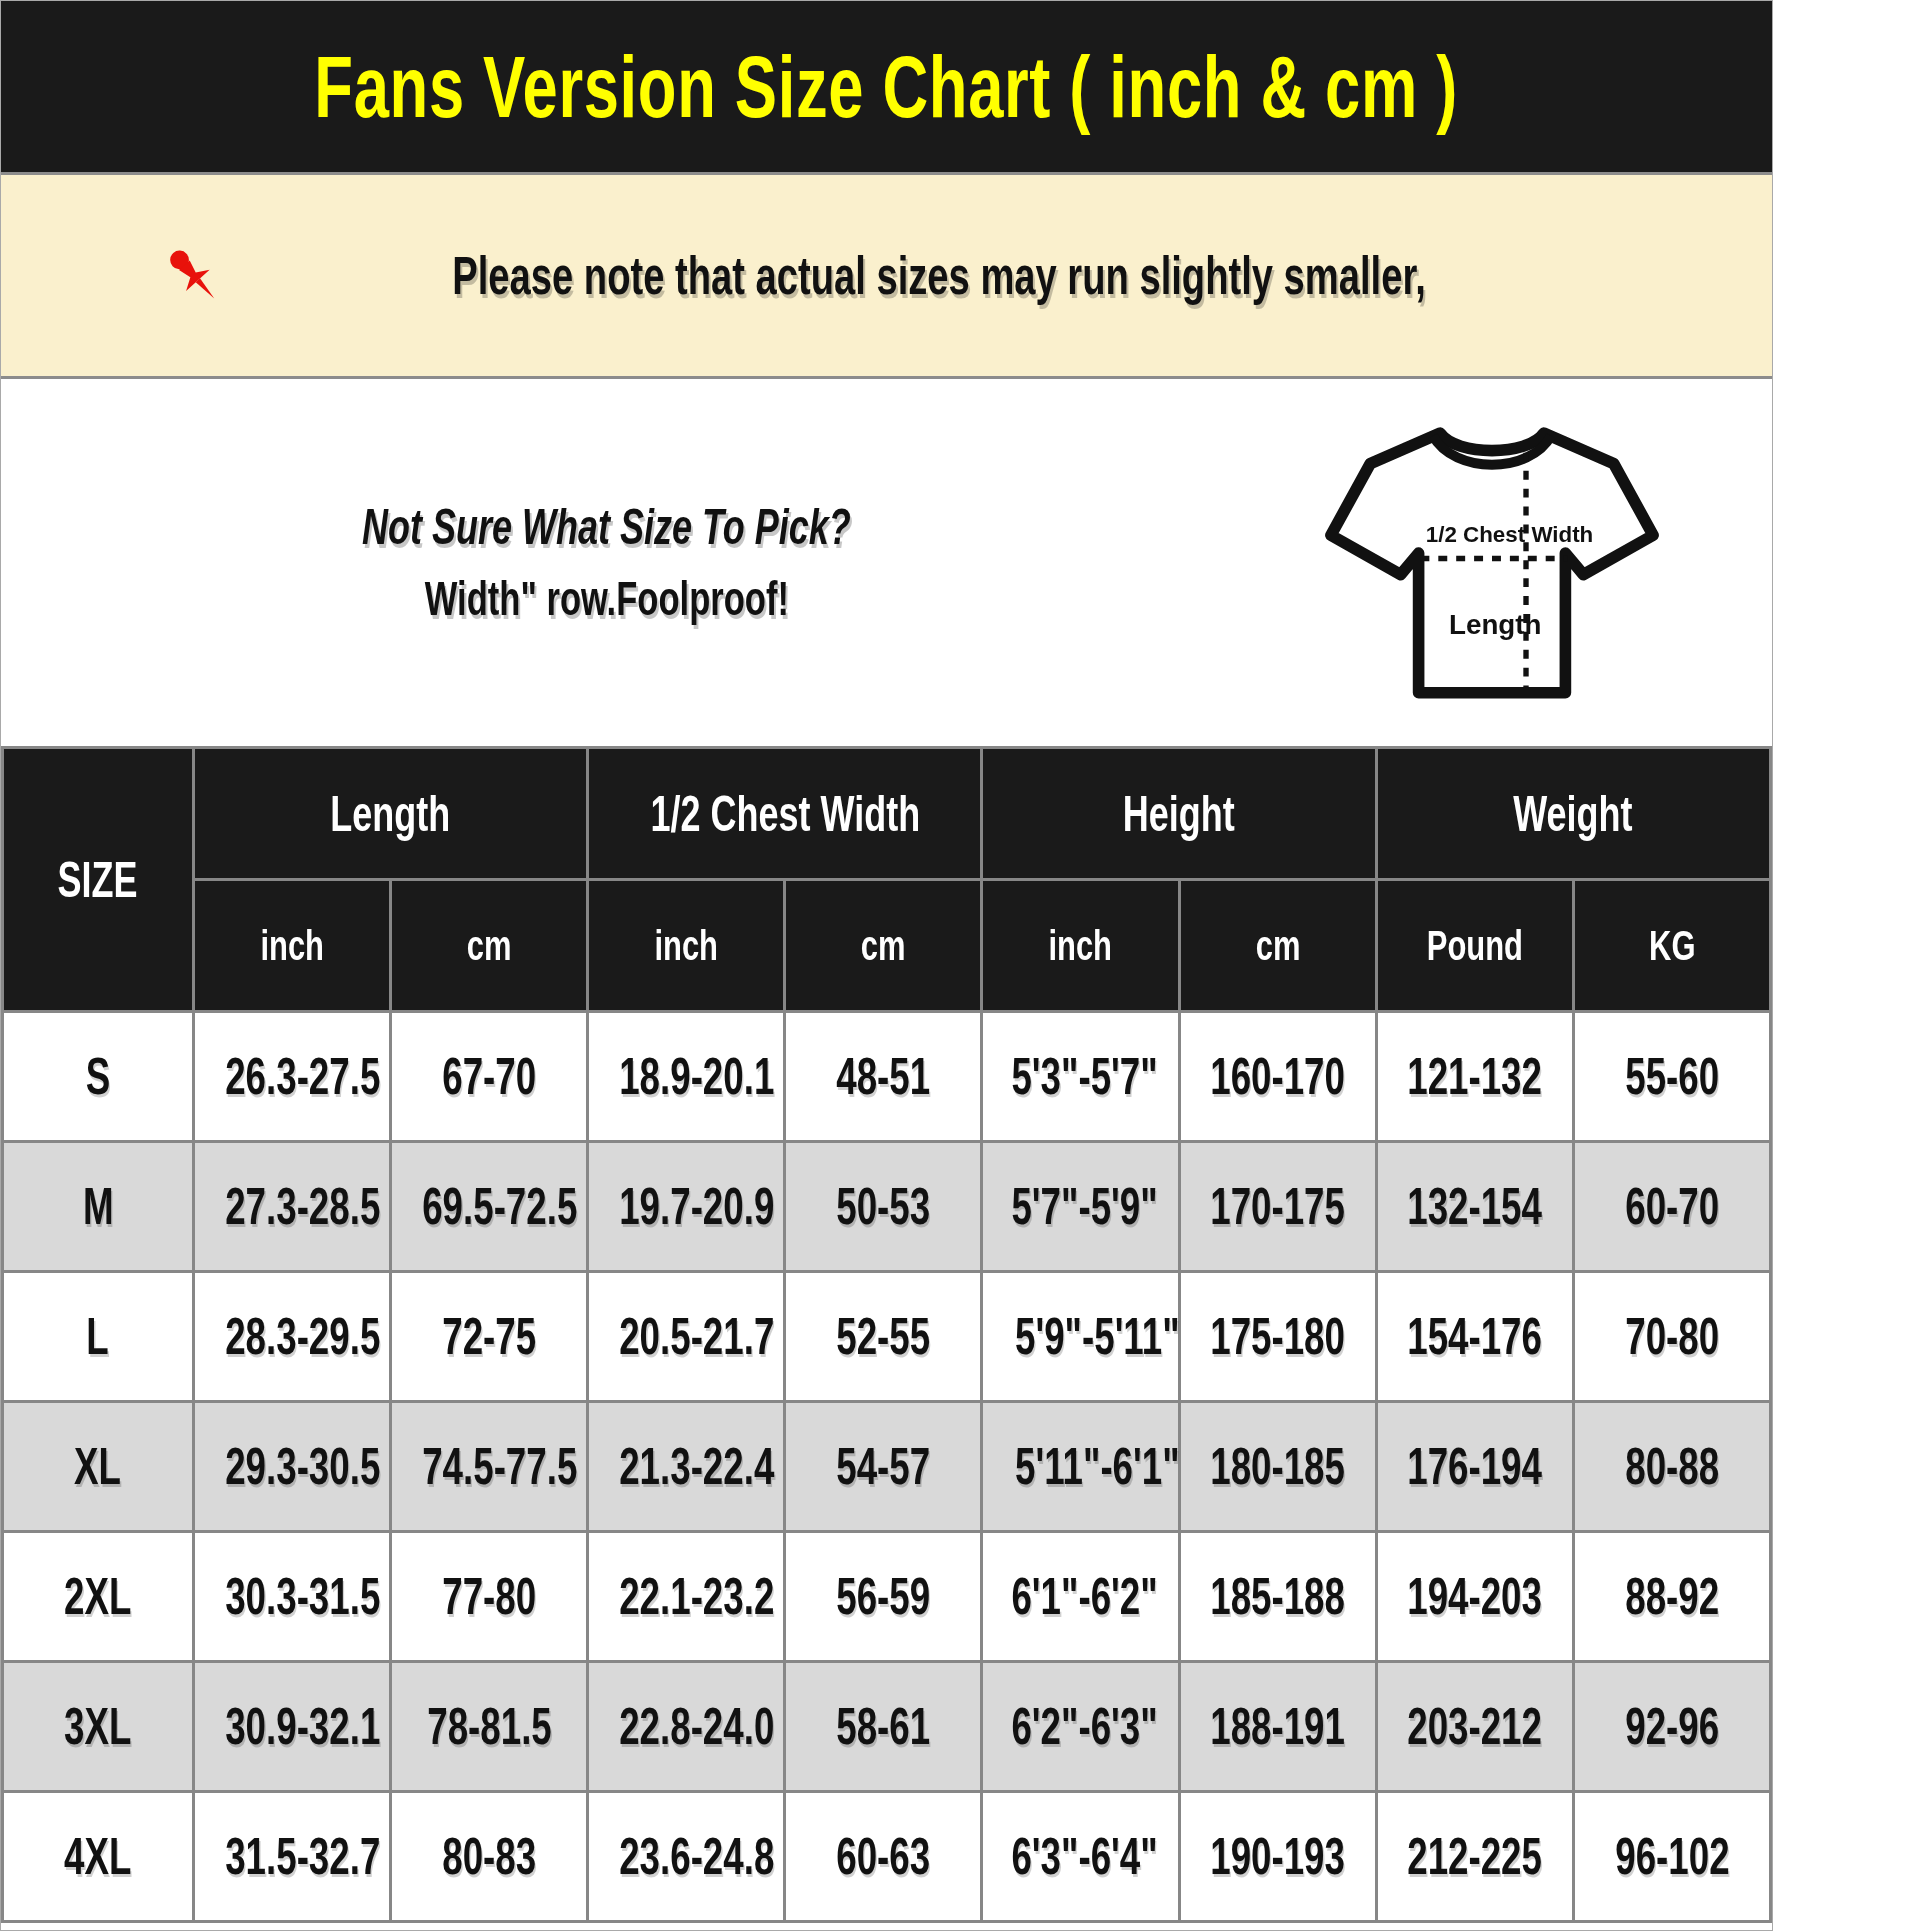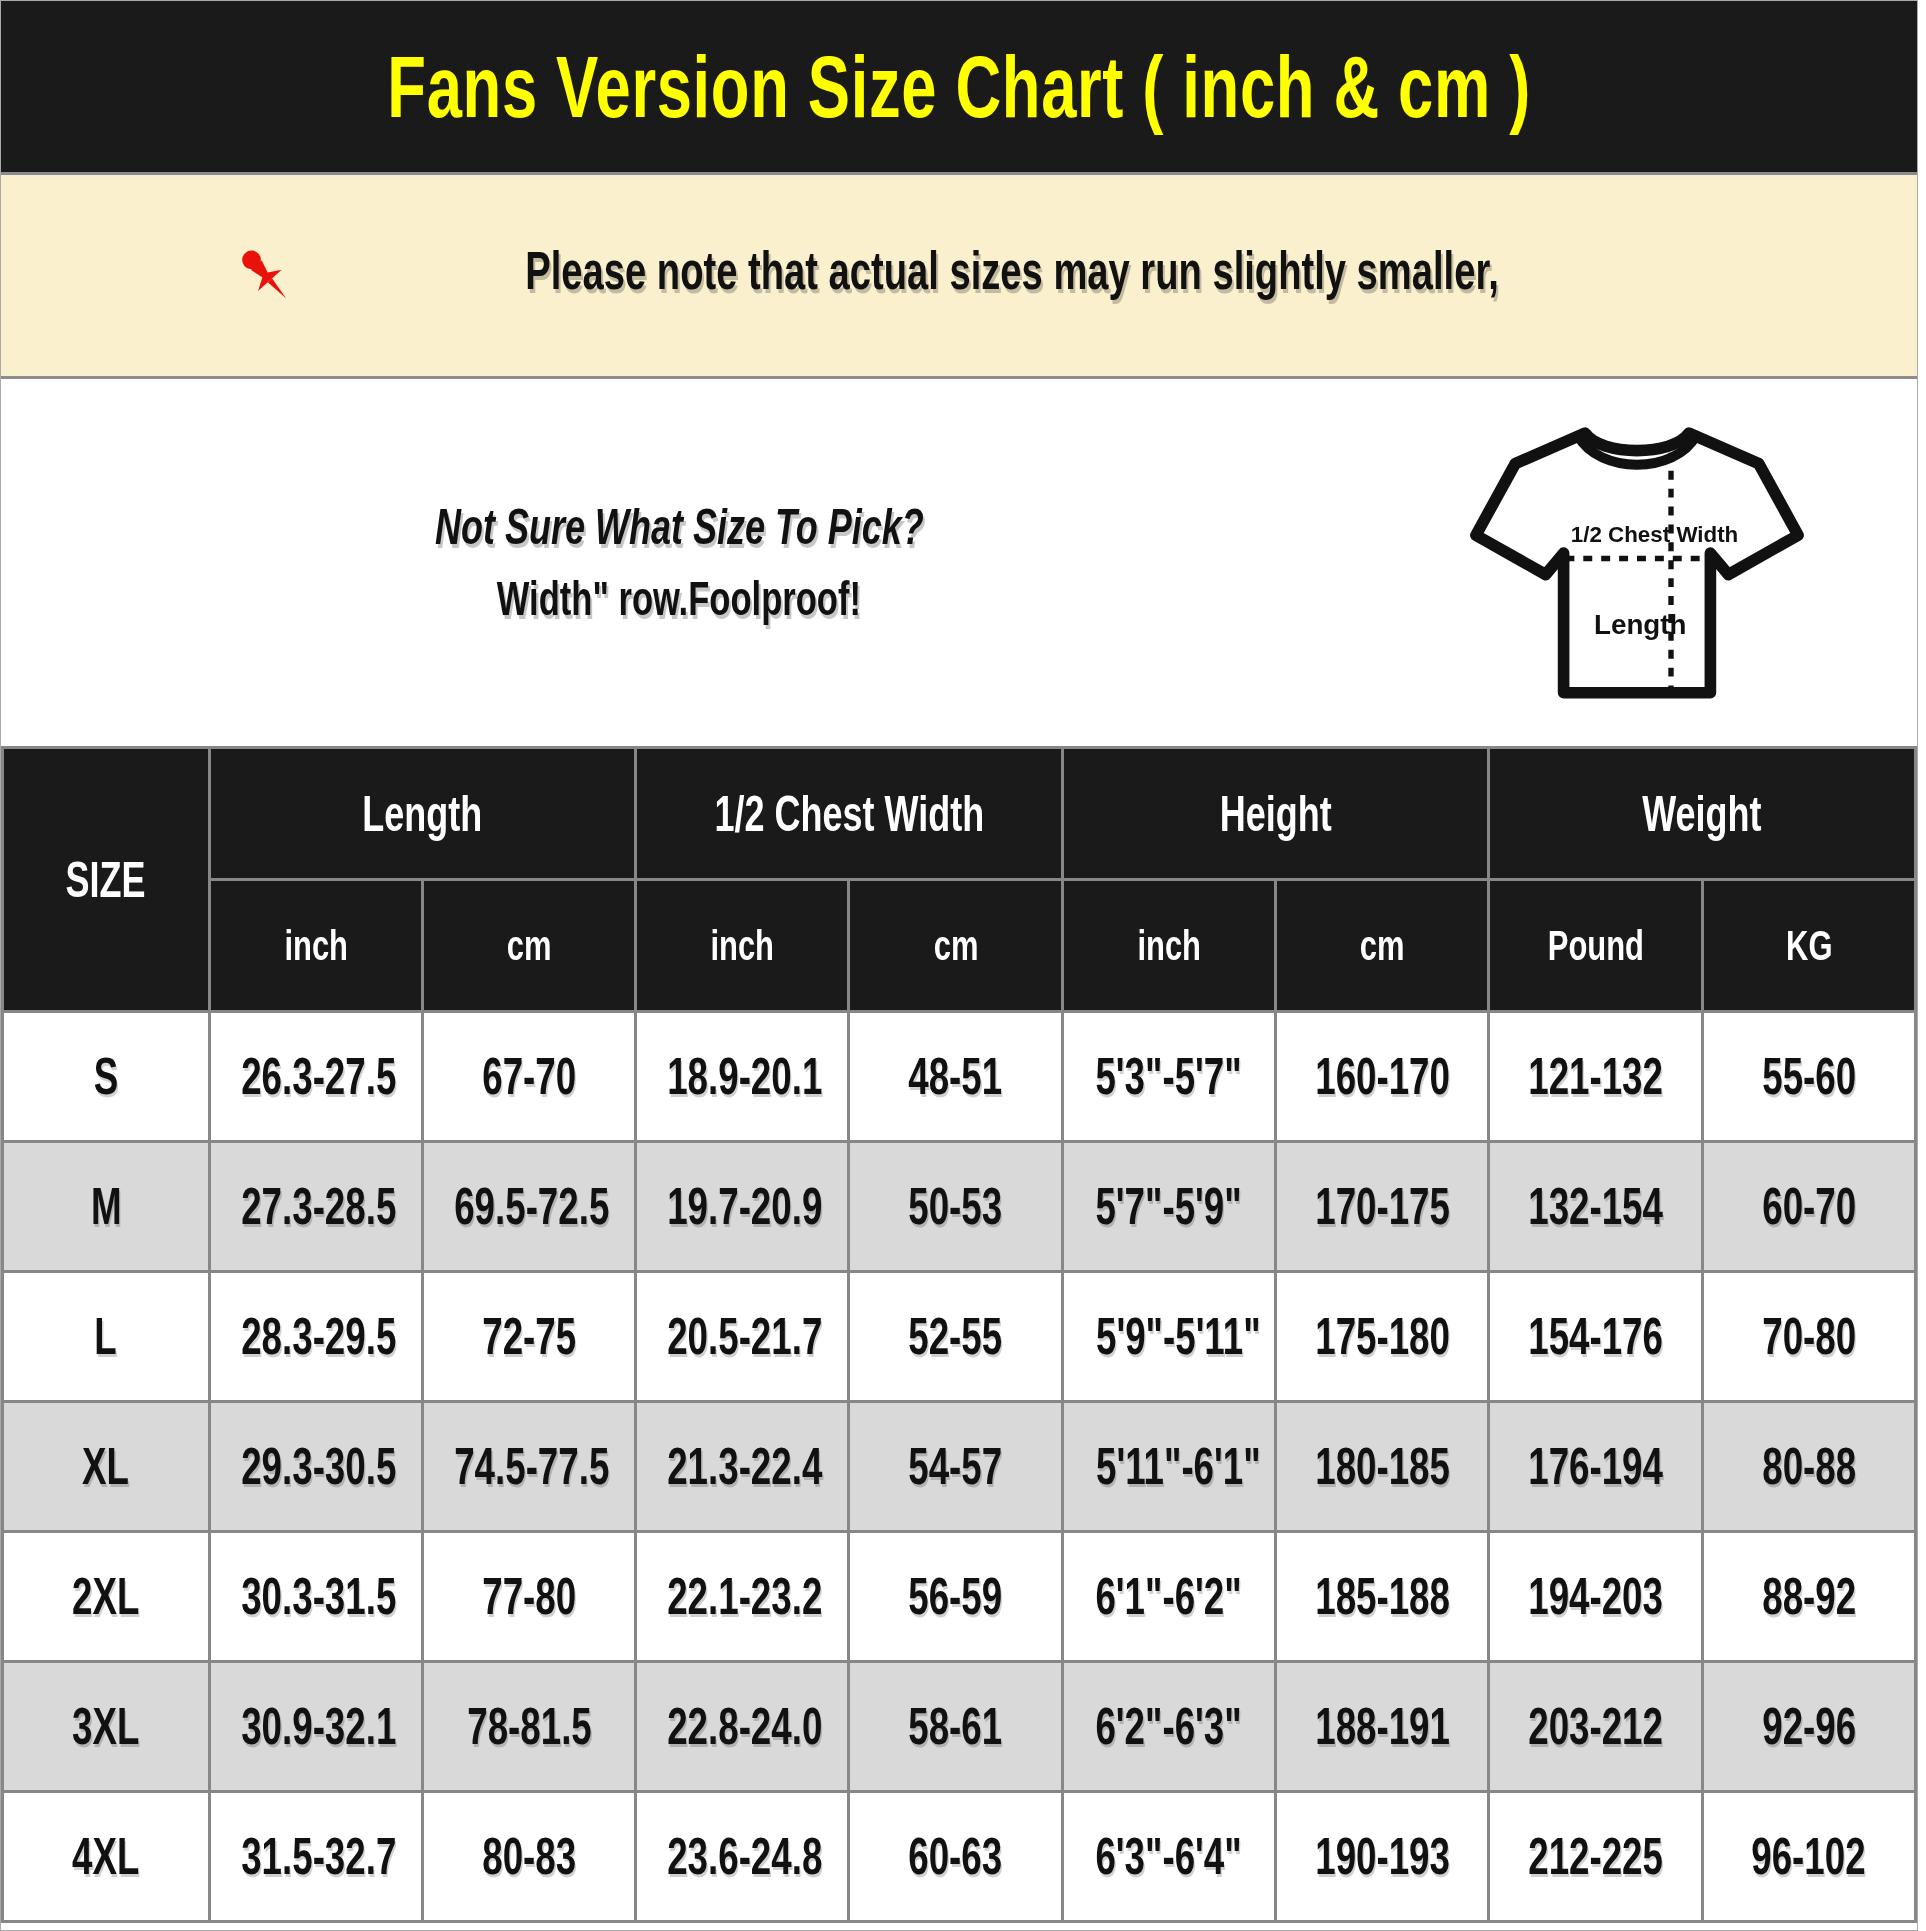--- a/index.html
+++ b/index.html
@@ -1,36 +1,36 @@
 <!DOCTYPE html>
 <html style="font-size:14.7px"><head>
 <meta charset="utf-8">
 <style>
   html,body { margin:0; padding:0; background:#ffffff; }
   .page {
-    position:relative; width:1918px; height:1931px; box-sizing:border-box;
+    position:relative; width:1773px; height:1931px; box-sizing:border-box;
     border:1.8px solid #a9a9a9; overflow:hidden;
     font-family:"Liberation Sans", sans-serif; font-weight:bold; color:#111;
   }
   .cond { display:inline-block; transform:scaleX(0.72); transform-origin:50% 50%; white-space:nowrap; }
 
   
   .title-bar {
     height:171px; background:#1a1a1a; border-bottom:3.7px solid #8c8c8c;
     display:flex; align-items:center; justify-content:center;
   }
   .title-bar .title-text { color:#ffff00; font-size:88px; letter-spacing:0.9px; }
 
   
   .notice {
     height:204px; background:#faf0cd; border-bottom:3.7px solid #8c8c8c;
     display:flex; flex-direction:column; align-items:center; justify-content:space-evenly;
     padding:5.5px 0; box-sizing:border-box;
   }
-  .notice-line { font-size:53px; display:flex; align-items:flex-start; text-shadow:2.8px 3.7px 0 rgba(0,0,0,0.22);gap:39px; }
+  .notice-line { font-size:53px; display:flex; align-items:center; text-shadow:2.8px 3.7px 0 rgba(0,0,0,0.22);gap:39px; }
   .pin { width:72px; height:72px; margin-right:-5.5px; filter:none; }
   .highlight { color:#ee1209; }
 
   
   .guide { height:367px; background:#ffffff; display:flex; }
   .guide-text {
     flex:1 1 auto; display:flex; flex-direction:column; justify-content:center;
     text-align:center; font-size:48px; line-height:72px;
     text-shadow:2.8px 3.7px 0 rgba(0,0,0,0.22);
   }

